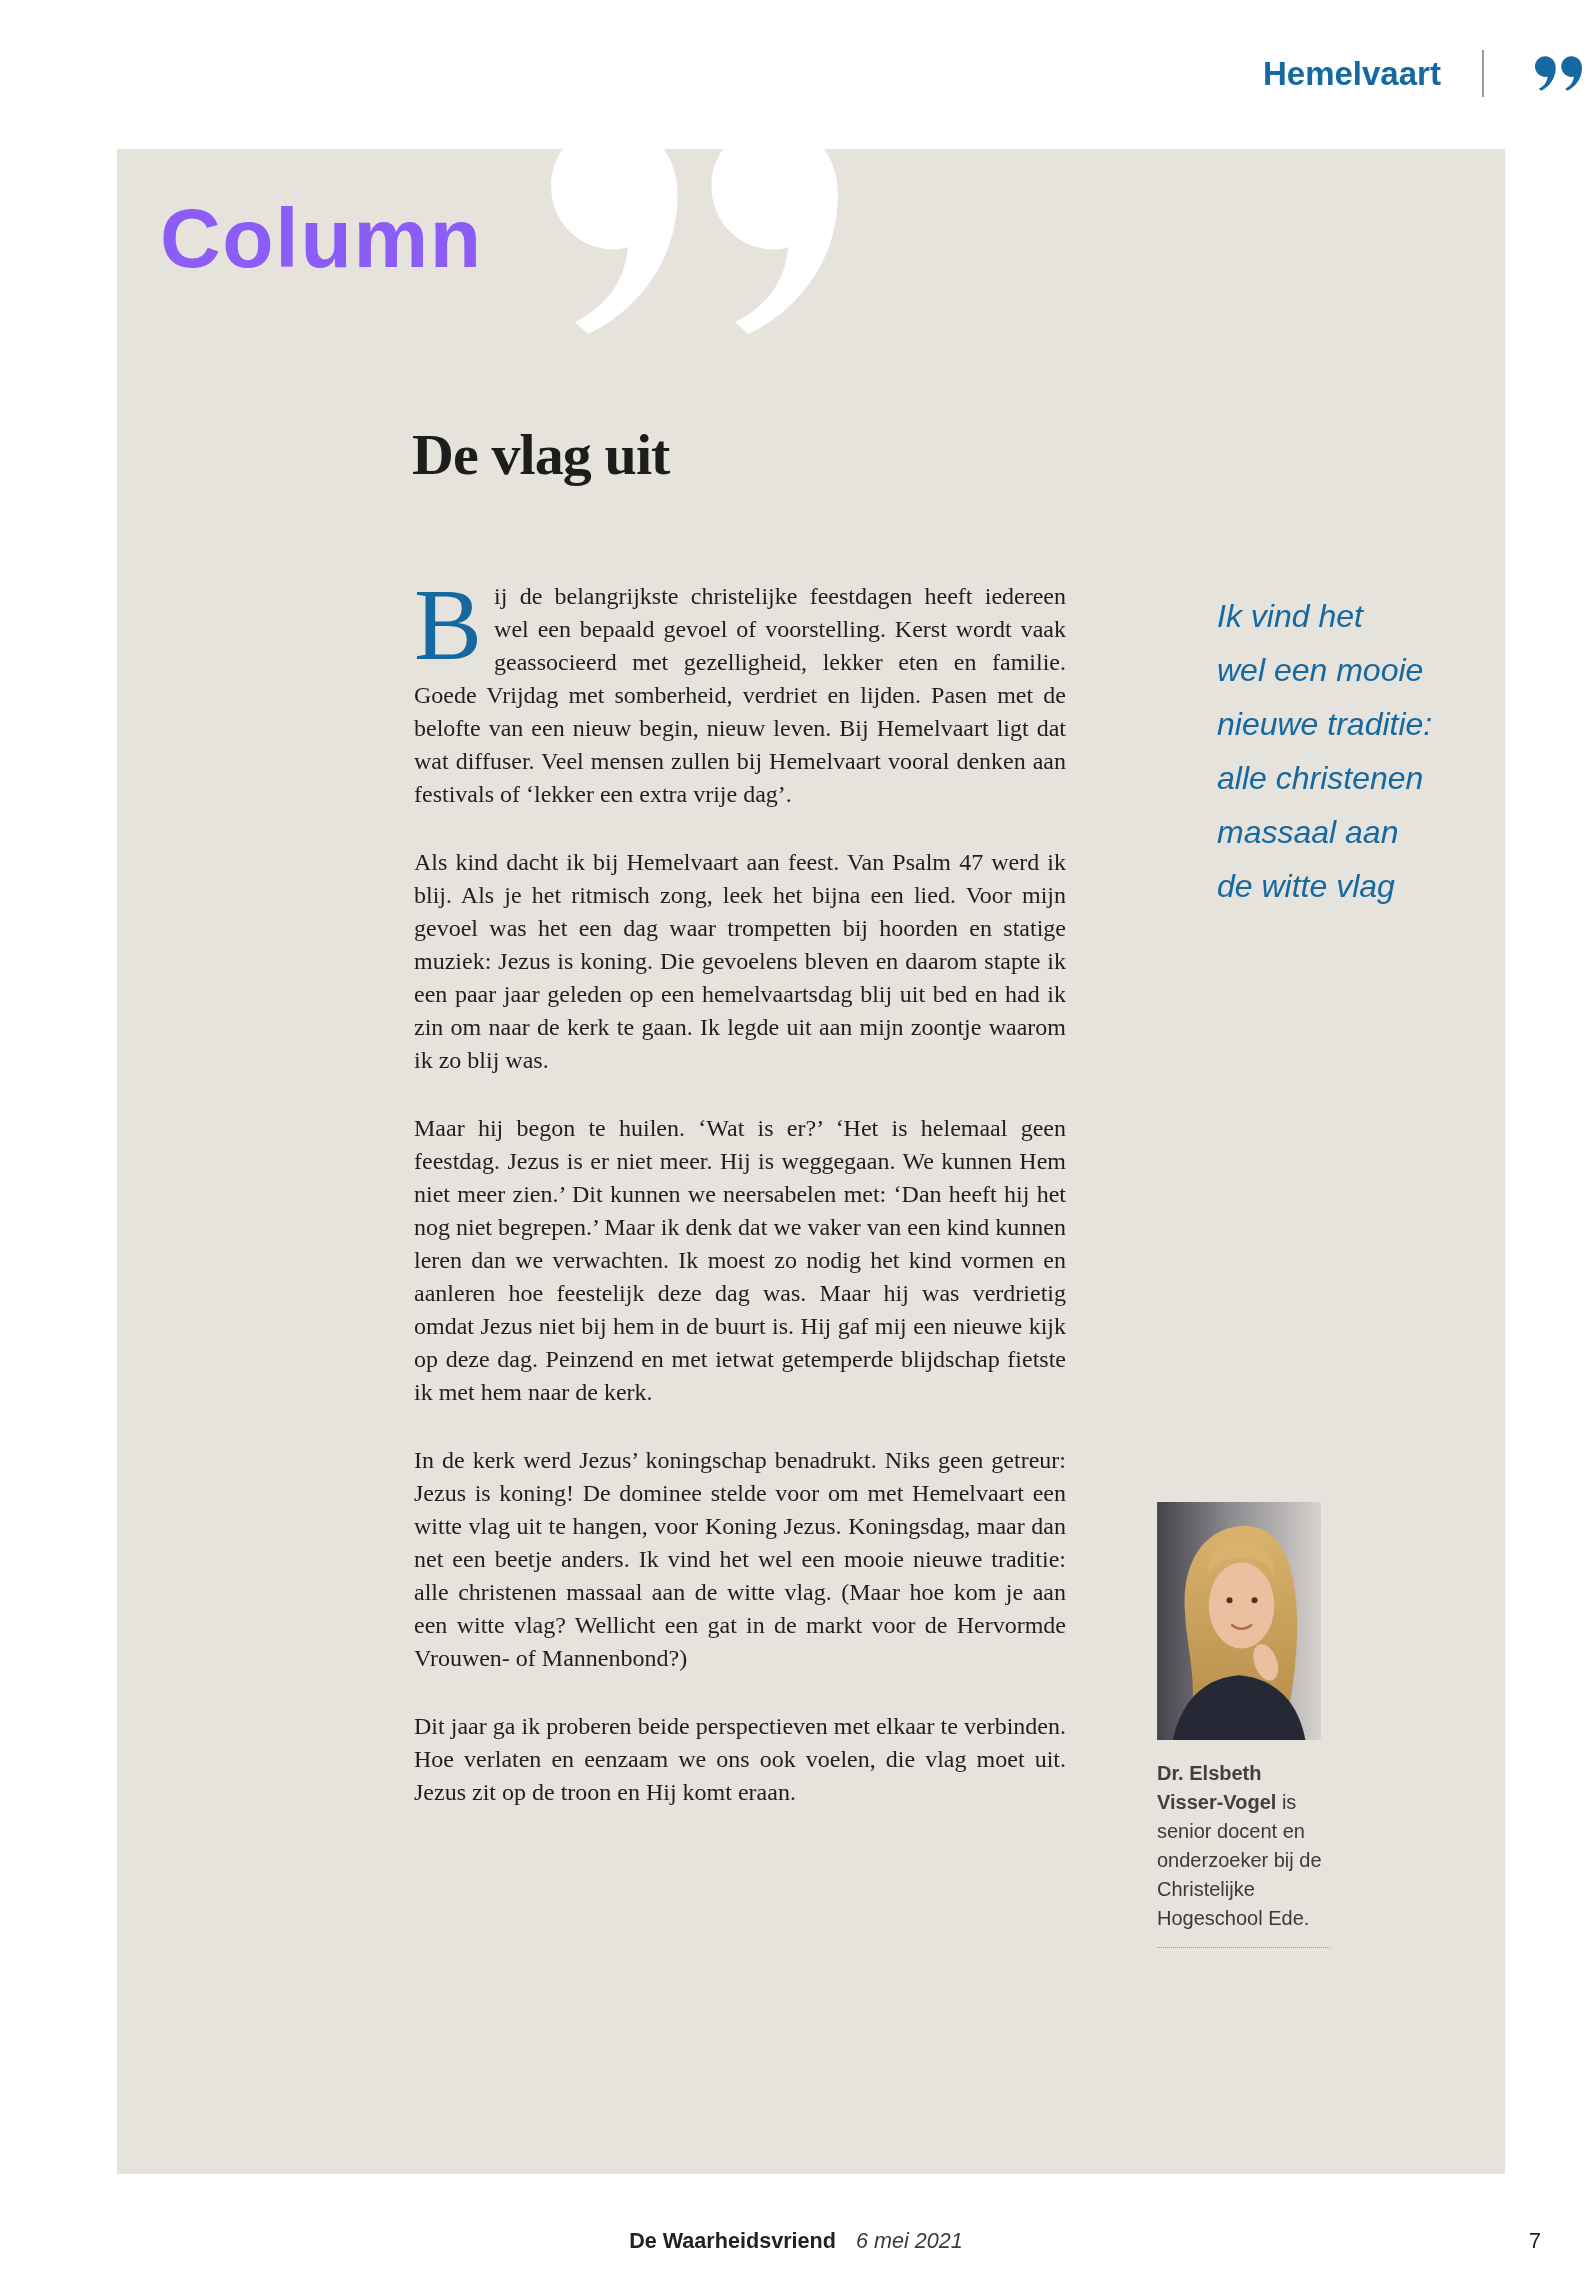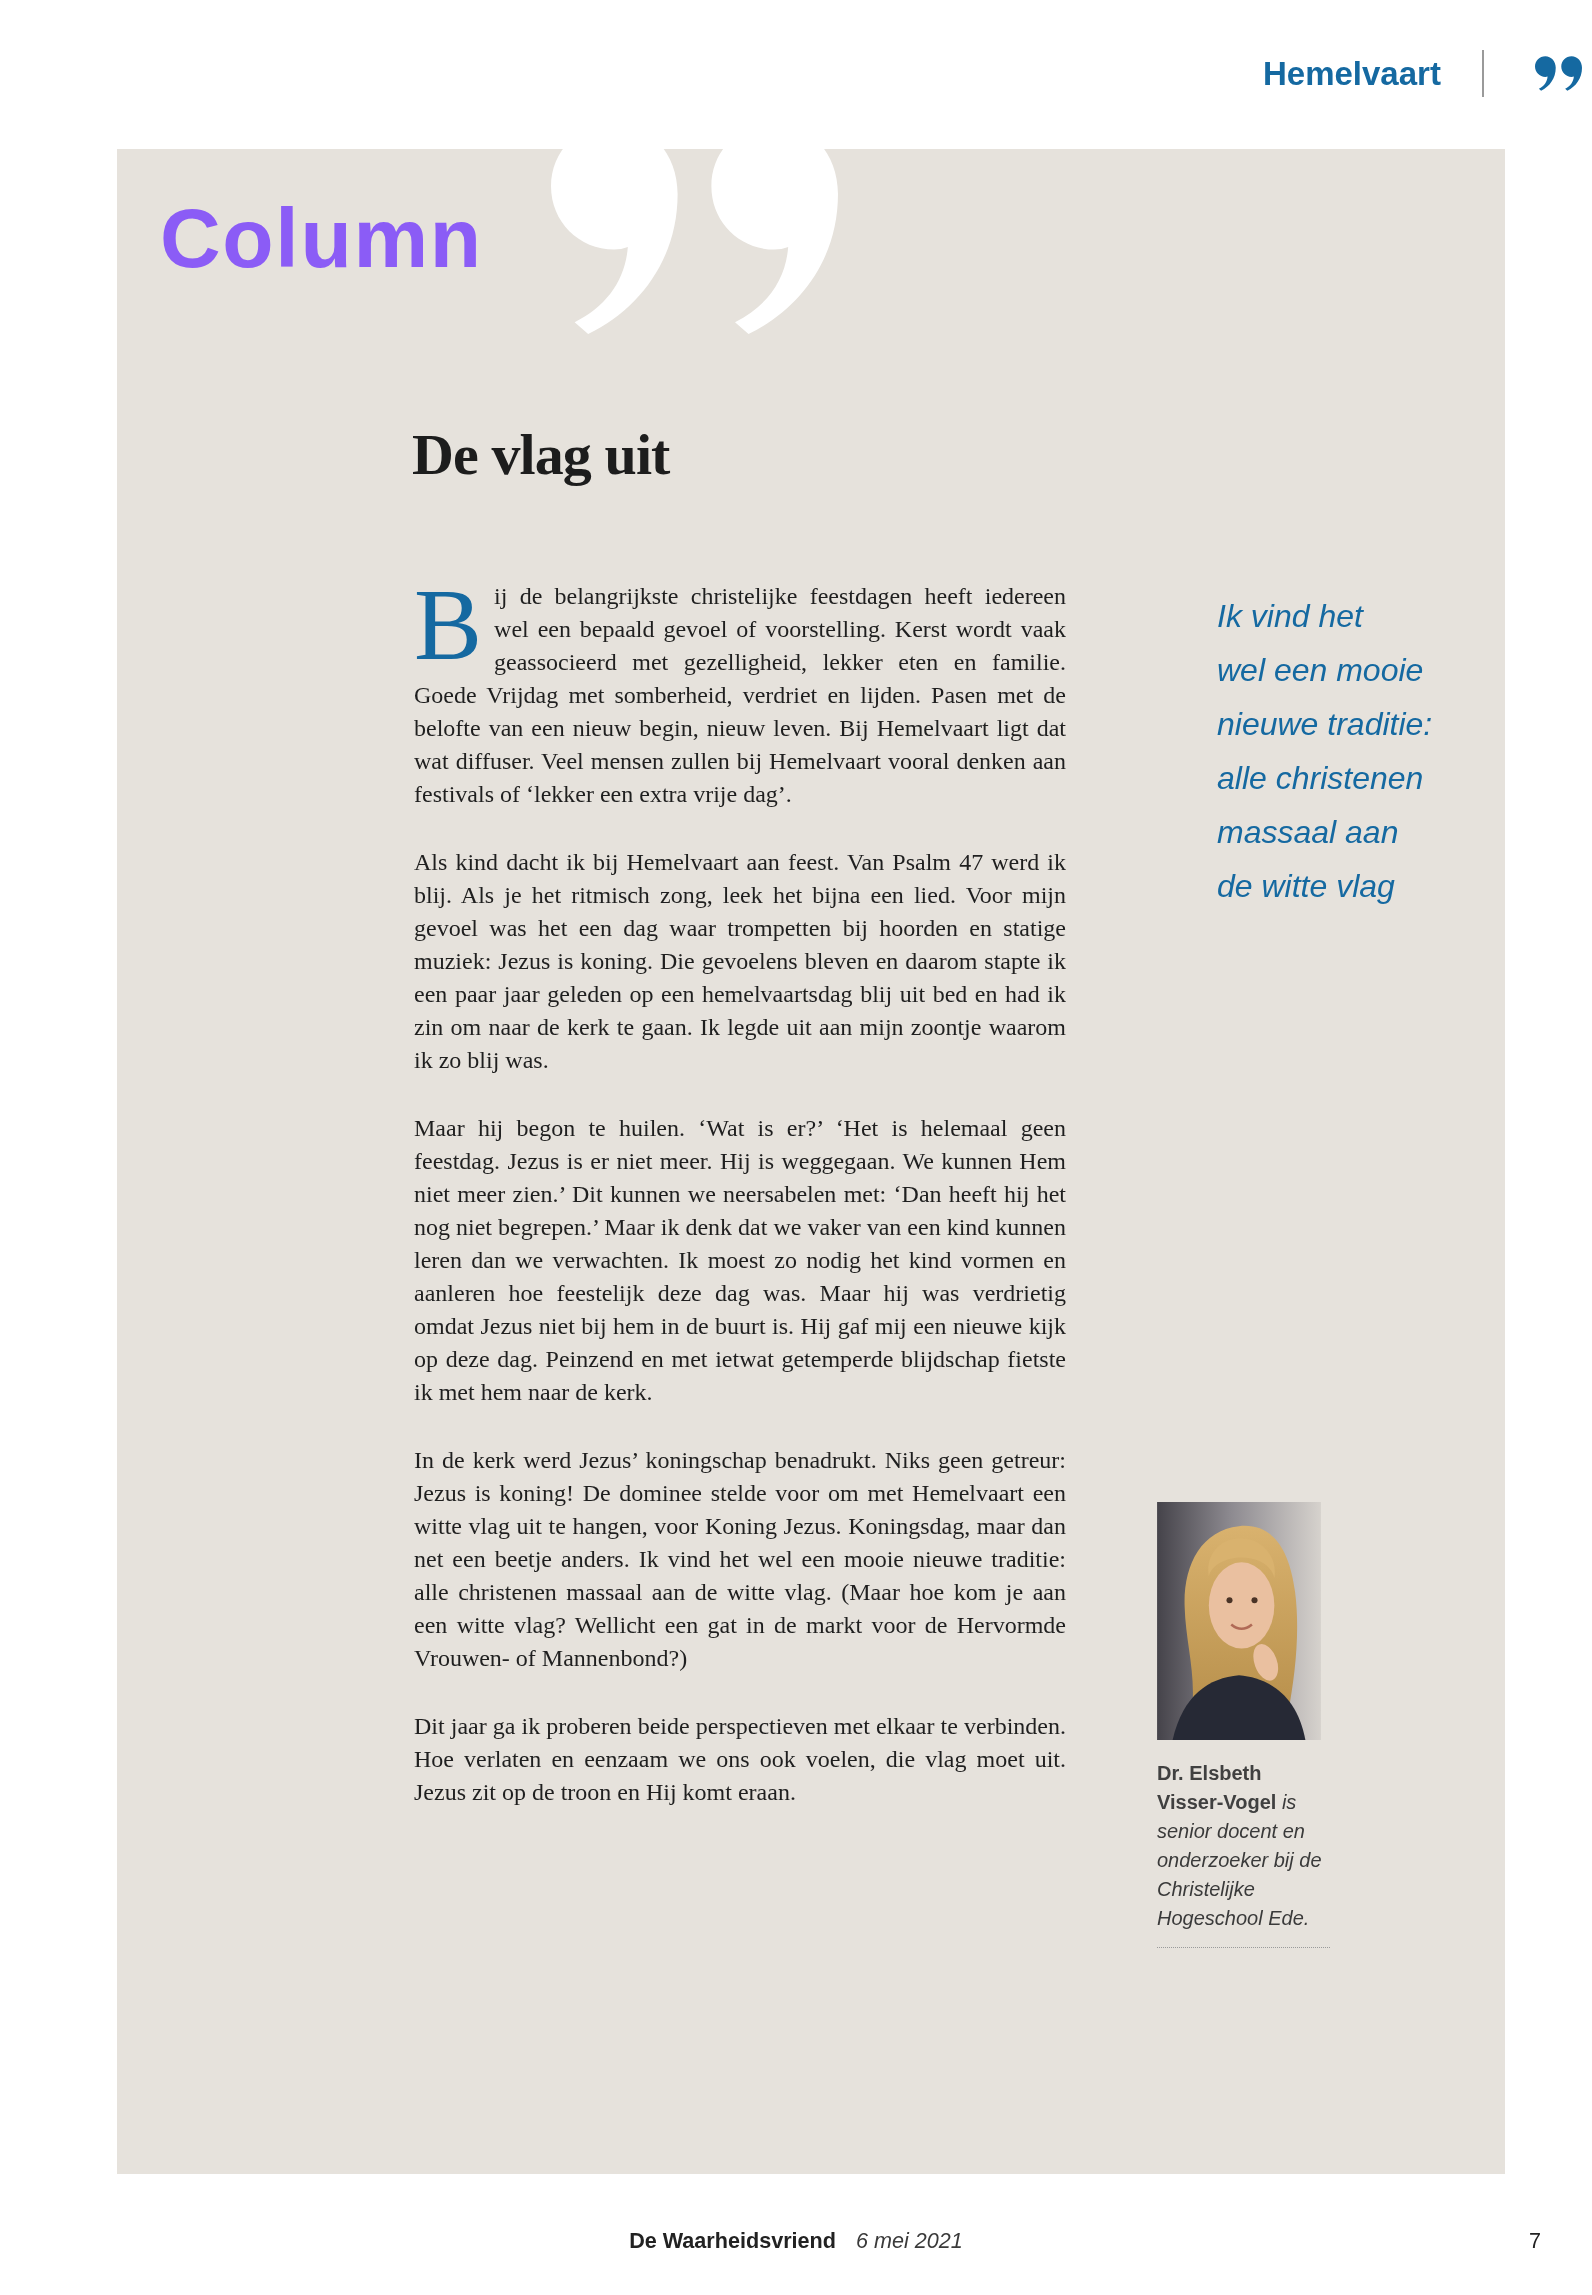--- a/index.html
+++ b/index.html
@@ -115,21 +115,20 @@
     font-size:20px;
     line-height:29px;
     color:#3a3a3a;
   }
   .author .author-name{
     font-weight:bold;
     font-style:normal;
     color:#404040;
   }
   .author .author-bio{
-    font-style:italic;
   }
   .caption-divider{
     margin-top:14px;
     width:173px;
     border-top:1.7px dotted #9a9a9a;
     height:0;
   }
 
   
   .footer{

